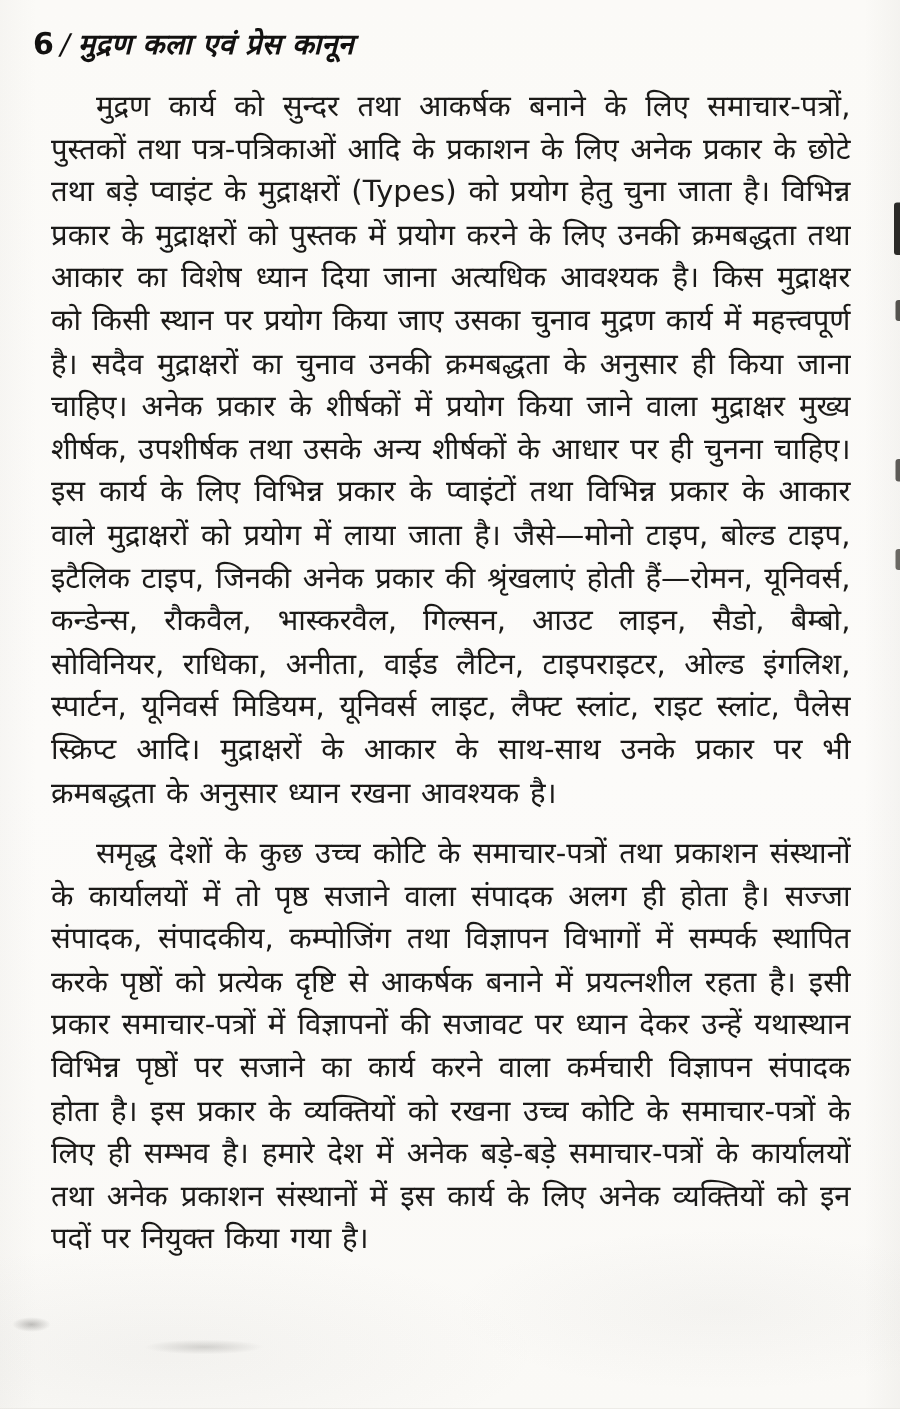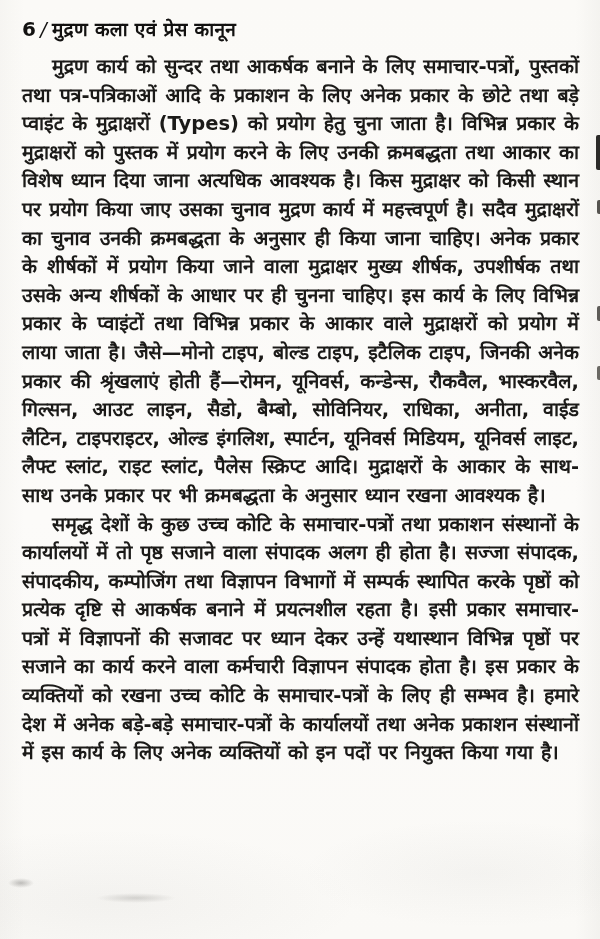--- a/index.html
+++ b/index.html
@@ -38,34 +38,34 @@
   .page-num {
     font-weight: bold;
     font-style: normal;
     font-size: 20px;
   }
   .header-sep {
     font-style: italic;
     padding: 0 5px 0 4px;
   }
   .header-title {
+    font-style: italic;
     font-weight: 600;
   }
   .body-text {
     font-size: 19.5px;
     line-height: 28.6px;
     text-align: justify;
     text-justify: inter-word;
     color: #1b1a18;
   }
   .body-text p {
-    margin: 0;
+    margin: 12px;
     text-indent: 30px;
     word-spacing: 1px;
-    font-weight: bold;
   }
   
   .edge-mark {
     position: absolute;
     right: 0;
     border-radius: 2px 0 0 2px;
   }
   .edge-mark.m1 { top: 135px; height: 35px; width: 4px; background: #2b2a28; }
   .edge-mark.m2 { top: 200px; height: 14px; width: 3px; background: #55534f; }
   .edge-mark.m3 { top: 306px; height: 15px; width: 3px; background: #5d5b57; }

